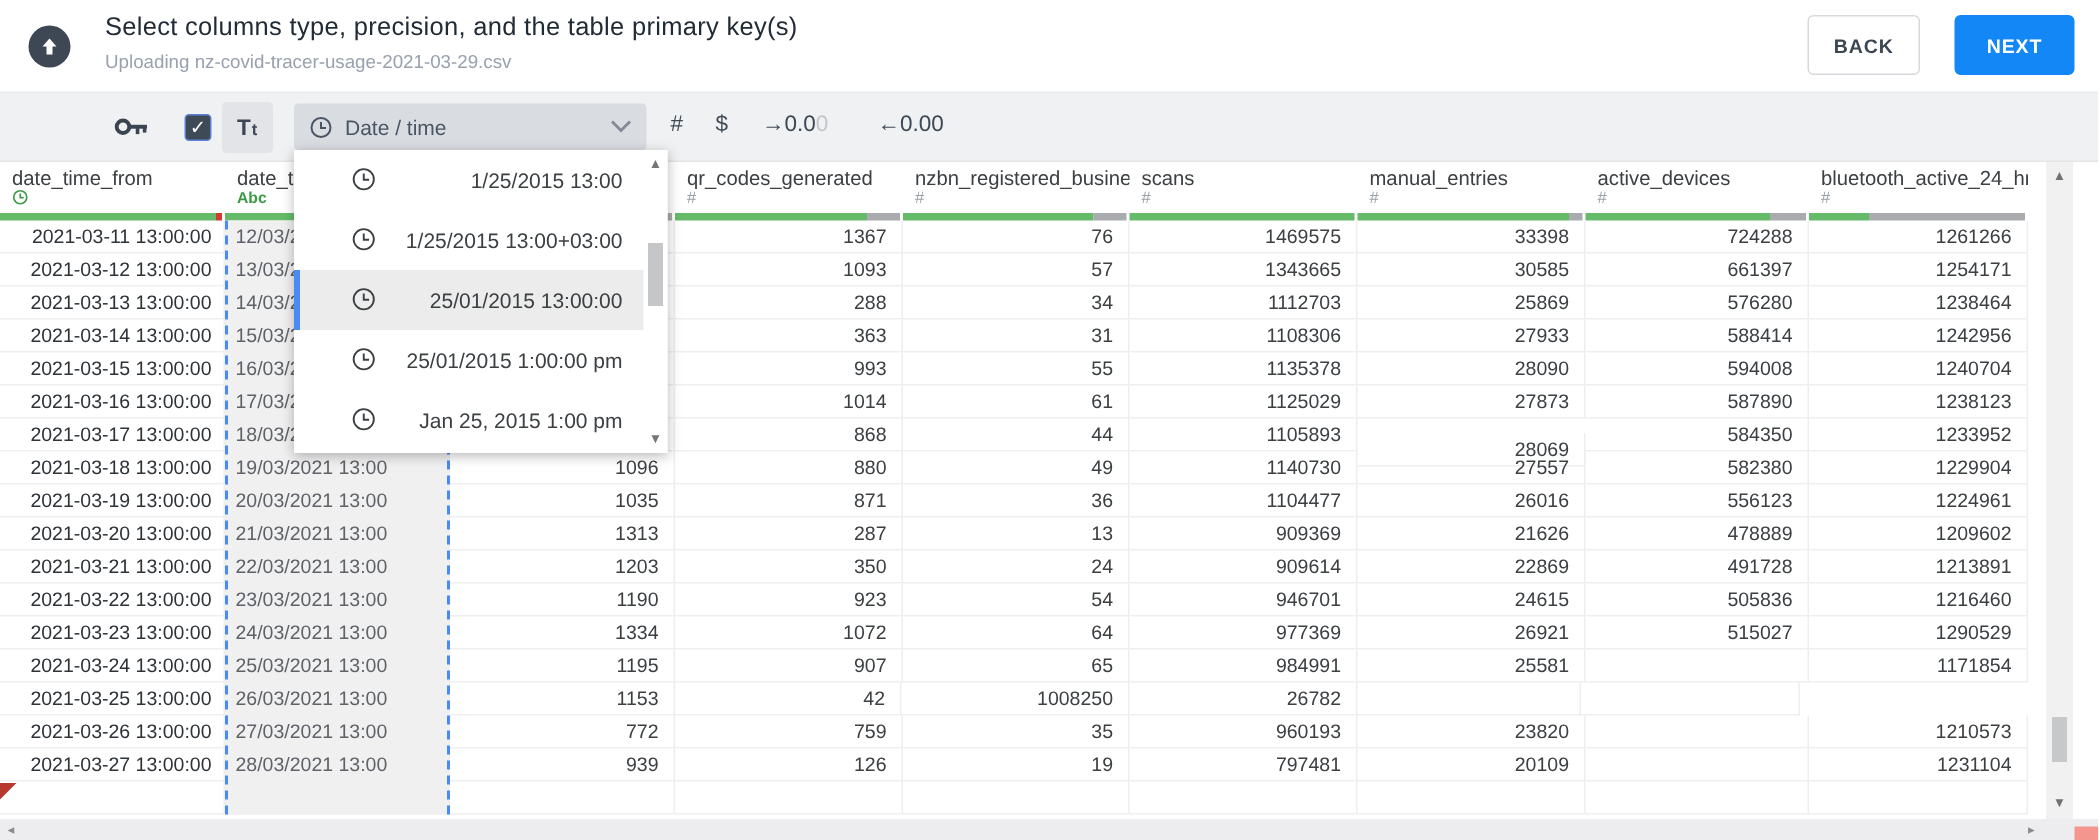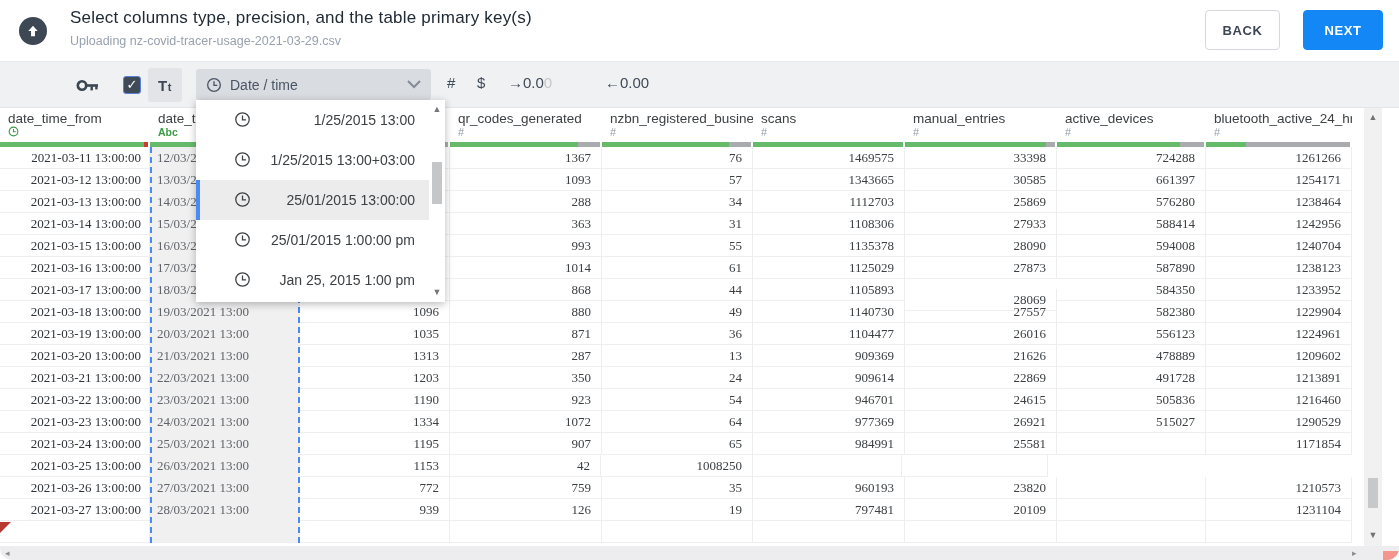--- a/index.html
+++ b/index.html
@@ -1,18 +1,18 @@
 <!DOCTYPE html>
 <html style="--blue: #1287f5; --selblue: #4a8af4; --green: #66bb6a; --graybar: #a9abae; --red: #cf3b30; --typegreen: #3d9a46;"><head>
 <meta charset="utf-8">
 <style>
   html,body{margin:0;padding:0;background:#fff;}
   *{box-sizing:border-box;}
   .app{position:relative;width:1399px;height:560px;background:#fff;overflow:hidden;
-       font-family:"Liberation Sans","DejaVu Sans",sans-serif;color:#3c4043;border-radius:12px;}
+       font-family:"Liberation Sans","DejaVu Sans",sans-serif;color:#3c4043;}
 
   
   .tophdr{position:absolute;left:0;top:0;width:1399px;height:62px;background:#fff;border-bottom:1px solid #e8eaed;}
   .up-ic{position:absolute;left:19px;top:17px;width:28px;height:28px;border-radius:50%;background:#3e4754;
          display:flex;align-items:center;justify-content:center;}
   .page-title{position:absolute;left:70px;top:8px;font-size:17px;color:#212b36;letter-spacing:.2px;}
   .page-sub{position:absolute;left:70px;top:34px;font-size:12.5px;color:#98a1ad;}
   .btn{position:absolute;top:10px;height:40px;border-radius:4px;font-size:13px;font-weight:bold;
        letter-spacing:.6px;display:flex;align-items:center;justify-content:center;cursor:pointer;}
   .btn-back{left:1205px;width:75px;background:#fff;border:1px solid #d5d8dc;color:#3d4754;}
@@ -39,21 +39,21 @@
   .hcell{position:relative;height:34px;cursor:pointer;}
   .hname{display:block;font-size:13.5px;color:#3c4043;padding:3px 0 0 8px;white-space:nowrap;overflow:hidden;}
   .htype{display:block;font-size:11px;padding-left:8px;height:13px;line-height:12px;}
   .htype .t-green{color:var(--typegreen);font-weight:bold;font-size:10.5px;}
   .htype .t-gray{color:#9aa0a6;font-size:11px;}
   .hbars{display:flex;}
   .hbar{height:5px;display:flex;margin-right:2px;}
   .seg-green{background:var(--green);height:5px;}
   .seg-gray{background:var(--graybar);height:5px;}
   .seg-red{background:var(--red);height:5px;}
-  .trow{display:flex;height:22px;font-family:Liberation Serif, serif;}
+  .trow{display:flex;height:22px;}
   .cell{height:22px;line-height:21px;font-size:13px;border-right:1px solid #eceef0;border-bottom:1px solid #efeff1;
         white-space:nowrap;overflow:hidden;cursor:pointer;}
   .cell.al-r{text-align:right;padding-right:10px;}
   .cell.al-l{text-align:left;padding-left:7px;}
   .cell.c0{color:#2e3338;padding-right:8px;}
   .cell.c1{background:#f0f0f1;color:#5f6368;}
   .sel-overlay{position:absolute;top:39px;z-index:3;pointer-events:none;
                border-left:2px dashed var(--selblue);border-right:2px dashed var(--selblue);}
 
   
@@ -114,21 +114,21 @@
           <path d="M12 6.5v6h5"></path>
         </svg>
       <span class="sel-label">Date / time</span>
       <svg width="14" height="9" viewBox="0 0 14 9" fill="none" stroke="#848b96" stroke-width="2">
           <path d="M1 1l6 6 6-6"></path>
         </svg>
     </div>
     <span class="tb-glyph" style="left:447px;">#</span>
     <span class="tb-glyph" style="left:477px;">$</span>
     <span class="tb-glyph" style="left:508px;"><span>→0.0</span><span class="muted0">0</span></span>
-    <span class="tb-glyph" style="left:605px;"><span>←0.00</span></span>
+    <span class="tb-glyph" style="left:585px;"><span>←0.00</span></span>
   </div>
 
   <div class="table-wrap">
     <div class="thead" id="thead">
         <div class="hcell" style="width: 150px;">
           <span class="hname">date_time_from</span>
           <span class="htype"><svg width="11" height="11" viewBox="0 0 24 24" fill="none" stroke="#3d9a46" stroke-width="2.4">
               <circle cx="12" cy="12" r="9.5"></circle>
               <path d="M12 6.5v6h5"></path>
             </svg></span>
@@ -356,20 +356,21 @@
           <div class="cell c6 al-r" style="width: 152px;">25581</div>
           <div class="cell c7 al-r" style="width: 149px;"></div>
           <div class="cell c8 al-r" style="width: 146px;">1171854</div>
         </div>
         <div class="trow">
           <div class="cell c0 al-r" style="width: 150px;">2021-03-25 13:00:00</div>
           <div class="cell c1 al-l" style="width: 150px;">26/03/2021 13:00</div>
           <div class="cell c2 al-r" style="width: 150px;">1153</div>
           <div class="cell c4 al-r" style="width: 151px;">42</div>
           <div class="cell c5 al-r" style="width: 152px;">1008250</div>
+          <div class="cell c6 al-r" style="width: 152px;">26782</div>
           <div class="cell c7 al-r" style="width: 149px;"></div>
           <div class="cell c8 al-r" style="width: 146px;"></div>
         </div>
         <div class="trow">
           <div class="cell c0 al-r" style="width: 150px;">2021-03-26 13:00:00</div>
           <div class="cell c1 al-l" style="width: 150px;">27/03/2021 13:00</div>
           <div class="cell c2 al-r" style="width: 150px;">772</div>
           <div class="cell c3 al-r" style="width: 152px;">759</div>
           <div class="cell c4 al-r" style="width: 151px;">35</div>
           <div class="cell c5 al-r" style="width: 152px;">960193</div>

